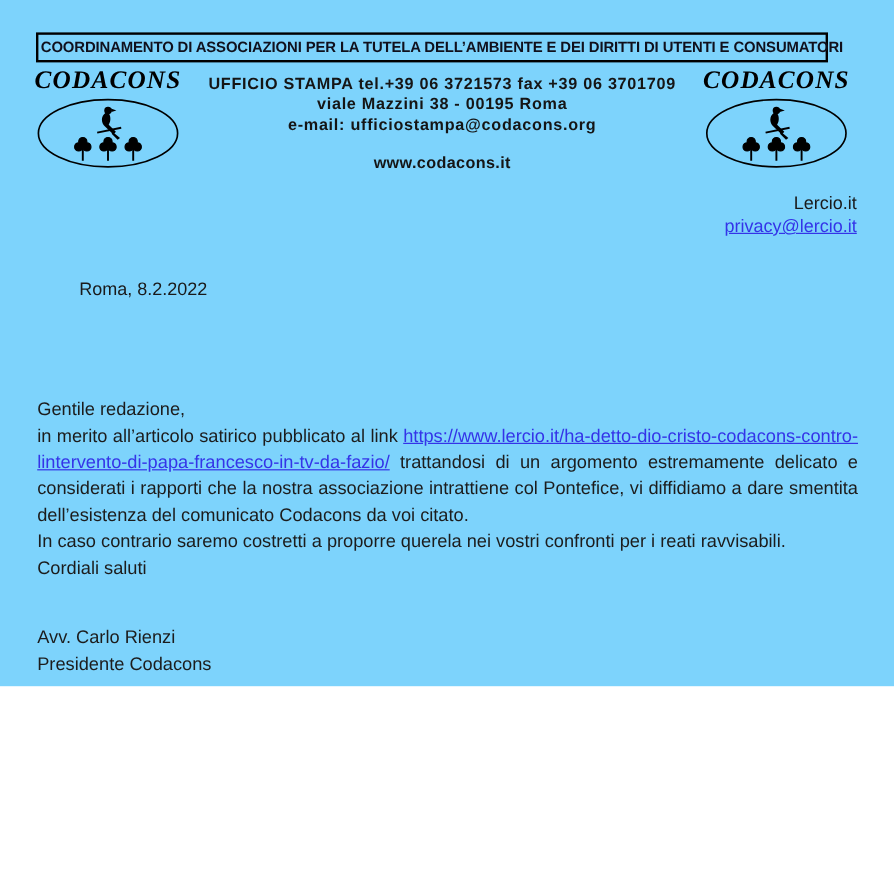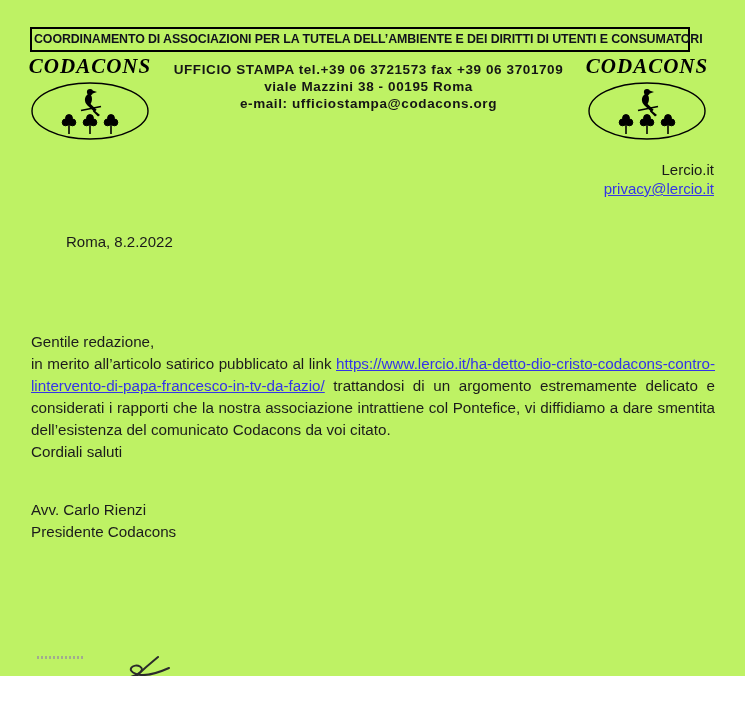--- a/index.html
+++ b/index.html
@@ -1,19 +1,19 @@
 <!DOCTYPE html>
 <html><head>
 <meta charset="utf-8">
 <style>
   html,body { margin:0; padding:0; background:#ffffff; }
   .page {
     position:relative;
-    width:745px; height:676px;
-    background:#bef264;
+    width:745px; height:572px;
+    background:#7dd3fc;
     font-family:"Liberation Sans", sans-serif;
     color:#1a1a1a;
     overflow:hidden;
   }
 
   
   .banner {
     position:absolute; left:30px; top:27px; width:652px;
     border:2px solid #000;
     padding:3px 2px 4px 2px;
@@ -122,20 +122,21 @@
             <line x1="82" y1="43" x2="82" y2="53" stroke-width="1.6"></line>
           </g>
         </g>
       </svg>
     </div>
 
     <div class="contact-block">
       <div class="contact-line">UFFICIO STAMPA tel.+39 06 3721573 fax +39 06 3701709</div>
       <div class="contact-line">viale Mazzini 38 - 00195 Roma</div>
       <div class="contact-line">e-mail: ufficiostampa@codacons.org</div>
+      <div class="website">www.codacons.it</div>
     </div>
 
     <div class="logo-block">
       <div class="wordmark">CODACONS</div>
       <svg class="logo-svg" width="122" height="60" viewBox="0 0 122 60">
         <ellipse cx="61" cy="30" rx="58" ry="28" fill="none" stroke="#000" stroke-width="1.4"></ellipse>
         <g fill="#000">
           <circle cx="61" cy="11" r="3.1"></circle>
           <path d="M63.5 9.5 L68 11 L63.8 12.4 Z"></path>
           <path d="M59 13 C55 16 55 21 58.5 24.5 L65.5 31 L67.6 28.8 L61.6 23 C63.8 19.4 63.2 15 61.2 13 Z"></path>
@@ -170,20 +171,21 @@
     <div>Lercio.it</div>
     <div><span class="mail-link">privacy@lercio.it</span></div>
   </div>
 
   <div class="dateline">Roma, 8.2.2022</div>
 
 
   <div class="letter-body">
     <p class="salutation">Gentile redazione,</p>
     <p><span>in merito all’articolo satirico pubblicato al link </span><span class="url-link">https://www.lercio.it/ha-detto-dio-cristo-codacons-contro-lintervento-di-papa-francesco-in-tv-da-fazio/</span><span> trattandosi di un argomento estremamente delicato e considerati i rapporti che la nostra associazione intrattiene col Pontefice,  vi diffidiamo a dare smentita dell’esistenza del comunicato Codacons da voi citato.</span></p>
+    <p>In caso contrario saremo costretti a proporre querela nei vostri confronti per i reati ravvisabili.</p>
     <p class="closing">Cordiali saluti</p>
     <div class="signer">
       <div>Avv. Carlo Rienzi</div>
       <div>Presidente Codacons</div>
     </div>
   </div>
 
   <div class="micro-text"></div>
 
   <svg class="signature" width="190" height="74" viewBox="0 0 190 74">

